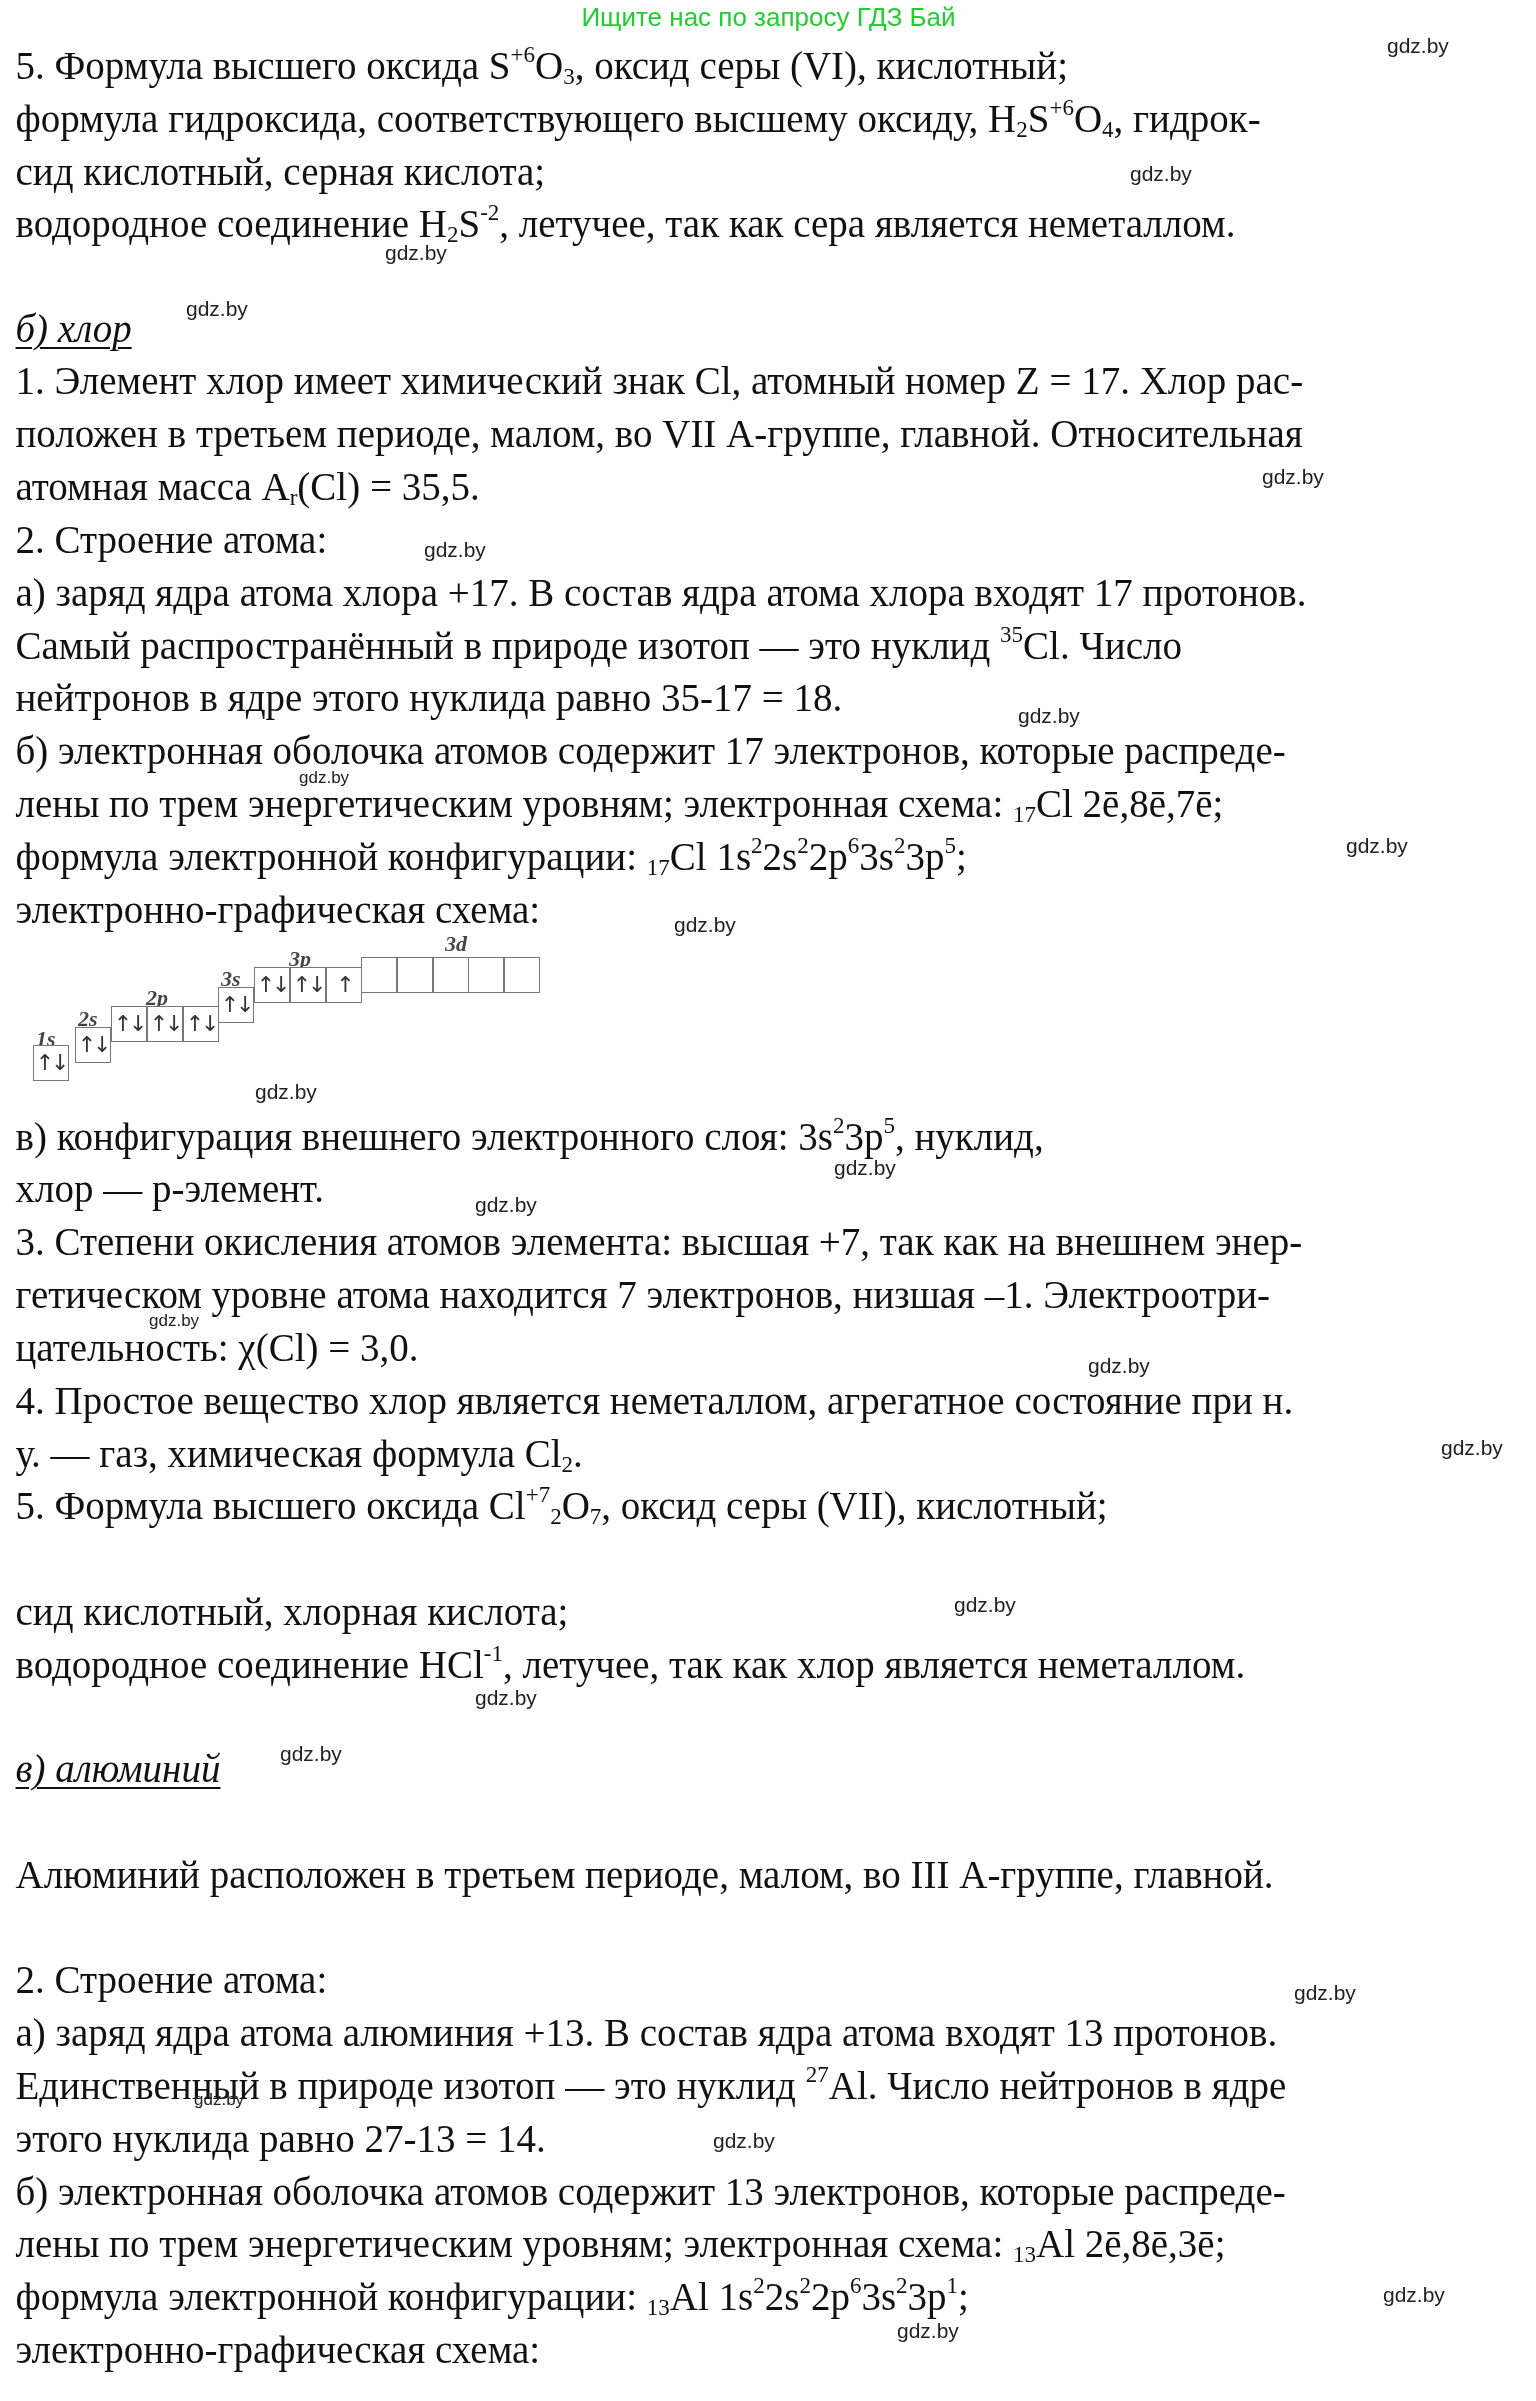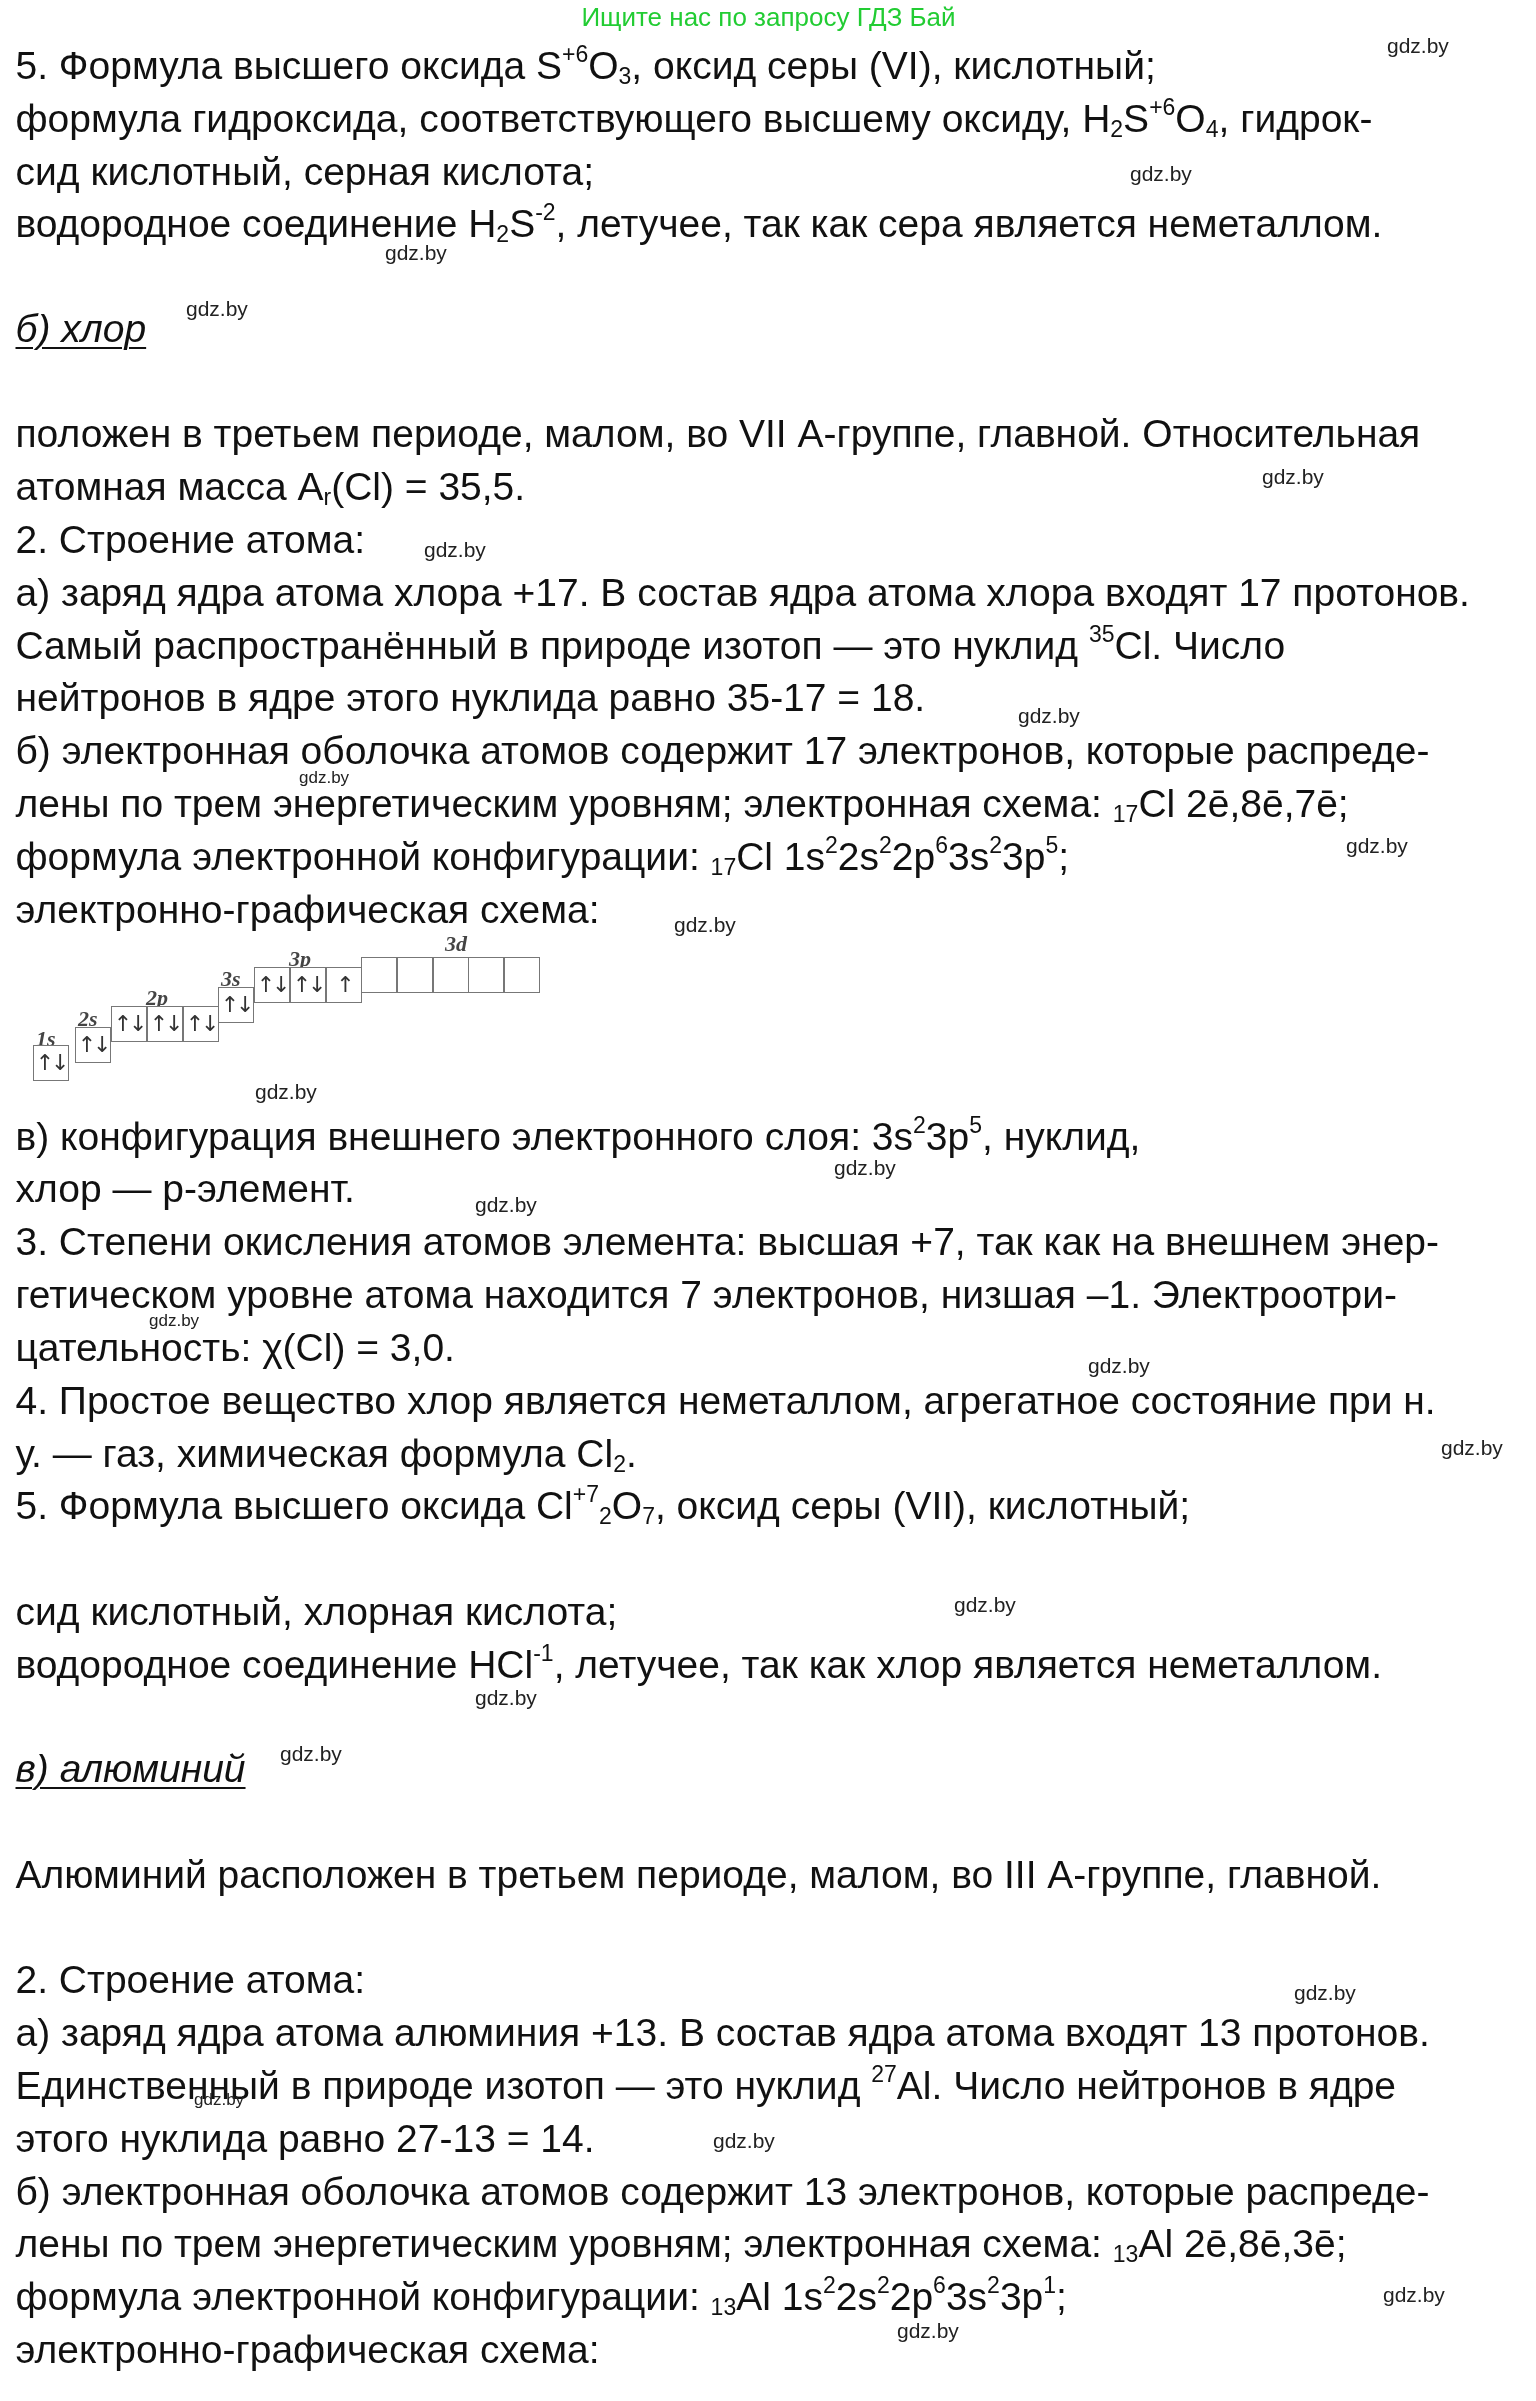--- a/index.html
+++ b/index.html
@@ -9,21 +9,21 @@
     position: absolute; left: 0; top: 1.6px; width: 1537px; text-align: center;
     font-family: "Liberation Sans", sans-serif; font-size: 26px; color: #22cc33;
   }
   .footer {
     position: absolute; left: 0; top: 2366px; width: 1537px; text-align: center;
     font-family: "Liberation Sans", sans-serif; font-size: 26px; color: #4b1a86;
     white-space: pre;
   }
   .line {
     position: absolute; left: 15.5px;
-    font-family: Liberation Sans, sans-serif; font-size: 39px; line-height: 47px;
+    font-family: Liberation Serif, serif; font-size: 39px; line-height: 47px;
     color: #111; white-space: nowrap;
     transform-origin: left top;
   }
   .line sup { font-size: 23px; vertical-align: 17px; line-height: 0; }
   .line sub { font-size: 23px; vertical-align: -4.7px; line-height: 0; }
   .heading { font-style: italic; text-decoration: underline; text-decoration-thickness: 2.3px; text-underline-offset: 4.7px; }
   .wm {
     position: absolute; font-family: "Liberation Sans", sans-serif; font-size: 21px; color: #222;
   }
   .wm.small { font-size: 17px; }
@@ -45,20 +45,21 @@
 <div class="page">
 
   <div class="banner">Ищите нас по запросу ГДЗ Бай</div>
 
   <div class="line" style="top:42px"><span>5. Формула высшего оксида S</span><sup>+6</sup><span>O</span><sub>3</sub><span>, оксид серы (VI), кислотный;</span></div>
   <div class="line" style="top:95px"><span>формула гидроксида, соответствующего высшему оксиду, H</span><sub>2</sub><span>S</span><sup>+6</sup><span>O</span><sub>4</sub><span>, гидрок-</span></div>
   <div class="line" style="top:148px">сид кислотный, серная кислота;</div>
   <div class="line" style="top:200px"><span>водородное соединение H</span><sub>2</sub><span>S</span><sup>-2</sup><span>, летучее, так как сера является неметаллом.</span></div>
 
   <div class="line heading" style="top:305px">б) хлор</div>
+  <div class="line" style="top:357px">1. Элемент хлор имеет химический знак Cl, атомный номер Z = 17. Хлор рас-</div>
   <div class="line" style="top:410px">положен в третьем периоде, малом, во VII А-группе, главной. Относительная</div>
   <div class="line" style="top:463px"><span>атомная масса A</span><sub>r</sub><span>(Cl) = 35,5.</span></div>
   <div class="line" style="top:516px">2. Строение атома:</div>
   <div class="line" style="top:569px">а) заряд ядра атома хлора +17. В состав ядра атома хлора входят 17 протонов.</div>
   <div class="line" style="top:622px"><span>Самый распространённый в природе изотоп — это нуклид </span><sup>35</sup><span>Cl. Число</span></div>
   <div class="line" style="top:674px">нейтронов в ядре этого нуклида равно 35-17 = 18.</div>
   <div class="line" style="top:727px">б) электронная оболочка атомов содержит 17 электронов, которые распреде-</div>
   <div class="line" style="top:780px"><span>лены по трем энергетическим уровням; электронная схема: </span><sub>17</sub><span>Cl 2ē,8ē,7ē;</span></div>
   <div class="line" style="top:833px"><span>формула электронной конфигурации: </span><sub>17</sub><span>Cl 1s</span><sup>2</sup><span>2s</span><sup>2</sup><span>2p</span><sup>6</sup><span>3s</span><sup>2</sup><span>3p</span><sup>5</sup><span>;</span></div>
   <div class="line" style="top:886px">электронно-графическая схема:</div>

